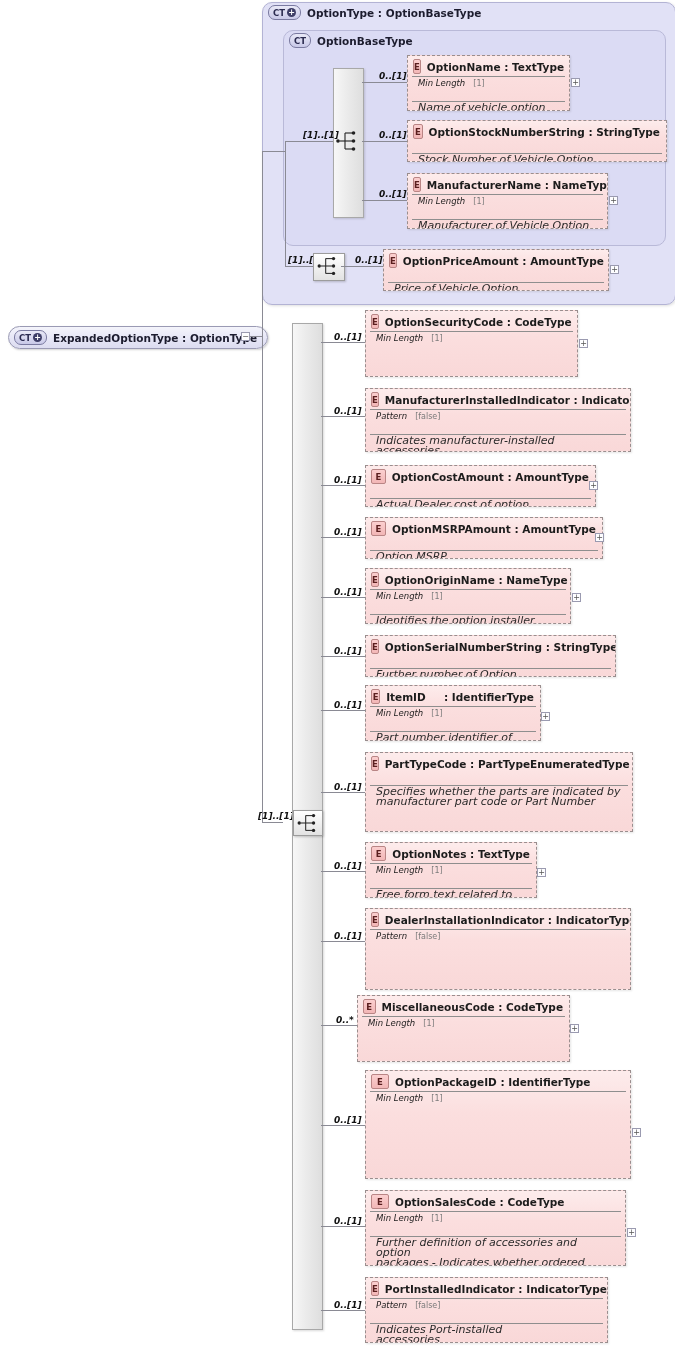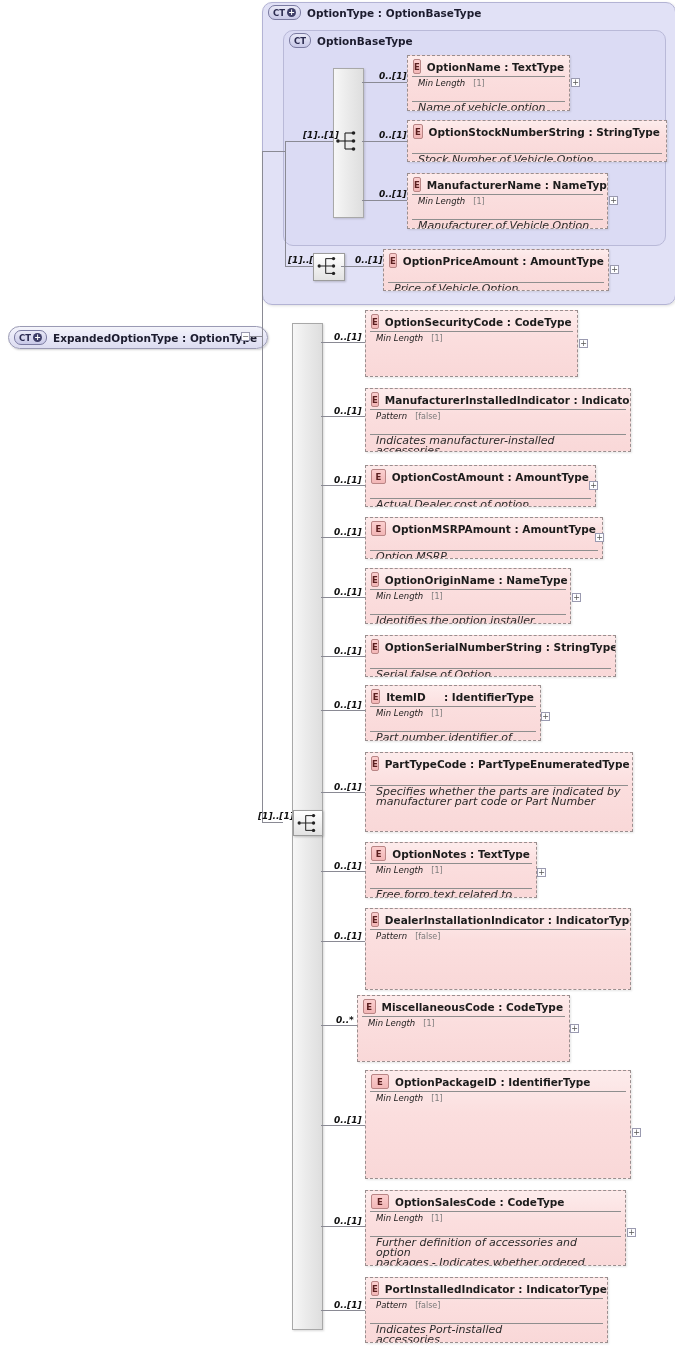--- a/index.html
+++ b/index.html
@@ -428,21 +428,21 @@
     <div class="el-doc">Identifies the option installer</div>
   </div>
   <div class="toggler" style="left:572px; top:593px;">+</div>
 
   <div class="card" style="left:334px; top:646px;">0..[1]</div>
   <div class="el-box" style="left:365px; top:635px; width:251px; height:42px;">
     <div class="el-head">
       <span class="el-badge">E</span>
       <span class="el-name">OptionSerialNumberString : StringType</span>
     </div>
-    <div class="el-doc">Serial false of Option</div>
+    <div class="el-doc">Further number of Option</div>
   </div>
 
   <div class="card" style="left:334px; top:700px;">0..[1]</div>
   <div class="el-box" style="left:365px; top:685px; width:176px; height:56px;">
     <div class="el-head">
       <span class="el-badge">E</span>
       <span class="el-name">ItemID     : IdentifierType</span>
     </div>
     <div class="el-facet">
       <span class="facet-name">Min Length</span>

